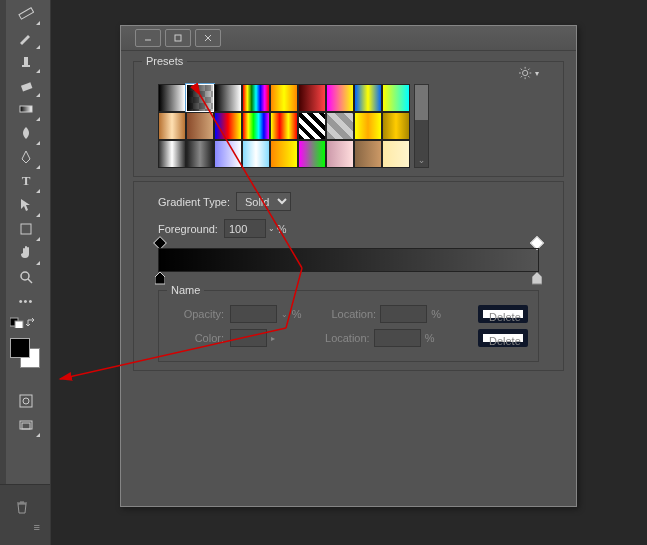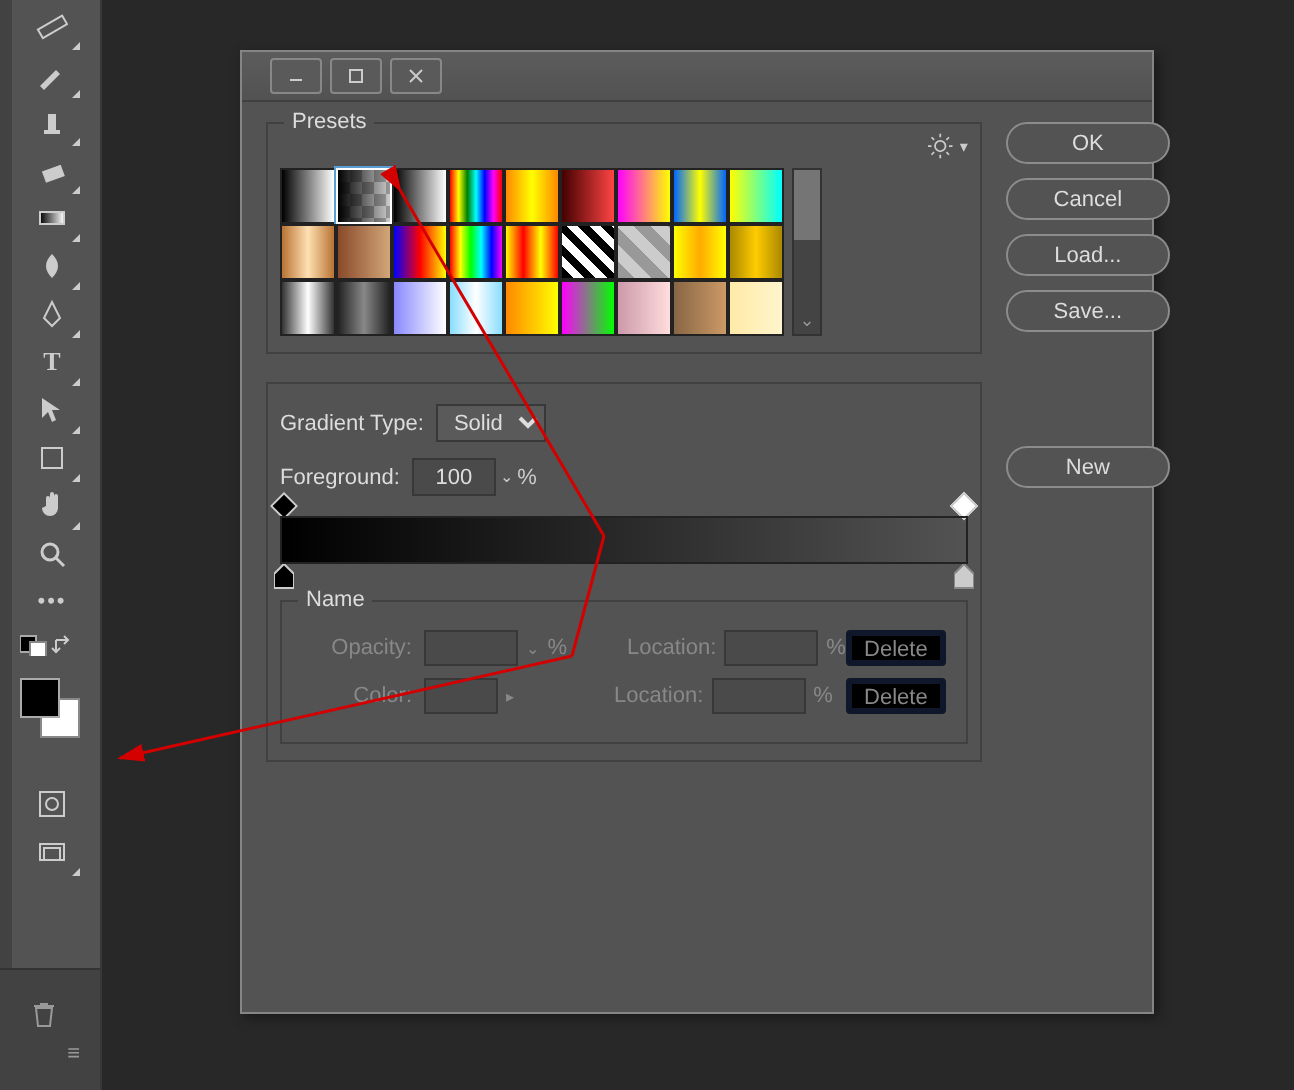--- a/index.html
+++ b/index.html
@@ -14,21 +14,21 @@
 .bottom-bar{position:absolute;left:0;bottom:0;width:50px;height:60px;background:#424242;border-top:1px solid #333}
 .bottom-bar .trash{position:absolute;left:14px;top:14px}
 .dialog{position:absolute;left:120px;top:25px;width:455px;height:480px;background:#535353;border:1px solid #858585;box-shadow:2px 2px 6px rgba(0,0,0,0.4)}
 .titlebar{height:24px;background:linear-gradient(#5c5c5c,#525252);border-bottom:1px solid #404040;display:flex;align-items:center;padding:0 4px 0 10px}
 .title-text{flex:1;color:#ddd}
 .winbtn{width:24px;height:16px;border:1px solid #888;margin-left:4px;display:flex;align-items:center;justify-content:center;background:#5a5a5a;border-radius:2px}
 .content{display:flex;padding:10px 12px}
 .left-col{flex:1}
 .right-col{width:85px;margin-left:12px}
 .btn{display:block;width:82px;height:21px;background:#535353;border:1px solid #8c8c8c;border-radius:11px;color:#ddd;margin-bottom:7px;cursor:pointer;font-size:11px;text-align:center;line-height:19px}
-.fieldset{border:1px solid #414141;padding:4px 6px 8px;position:relative;margin-bottom:14px}
+.fieldset{border:1px solid #414141;padding:4px 24px 8px;position:relative;margin-bottom:4px}
 .fieldset-label{position:absolute;top:-7px;left:8px;background:#535353;padding:0 4px;color:#ddd}
 .presets-head{display:flex;justify-content:space-between;align-items:center;margin-bottom:4px}
 .gear{width:14px;height:14px}
 .presets-box{display:flex}
 .preset-grid{display:grid;grid-template-columns:repeat(9,28px);grid-auto-rows:28px;gap:0}
 .sw{width:28px;height:28px;border:1px solid #222;box-sizing:border-box;cursor:pointer}
 .sw.selected{border:1px solid #fff;outline:1px solid #5a9fd4}
 .scrollbar{width:13px;margin-left:4px;background:#444;position:relative;border:1px solid #333}
 .scroll-thumb{position:absolute;top:0;left:0;right:0;height:35px;background:#757575}
 .scroll-arrow{position:absolute;bottom:2px;left:0;right:0;text-align:center;color:#999;font-size:9px}
@@ -39,21 +39,21 @@
 .grad-bar-area{position:relative;margin-top:10px}
 .grad-bar{height:22px;border:1px solid #222;position:relative;background:linear-gradient(to right,#000,rgba(0,0,0,0))}
 .checker{position:absolute;inset:0;background-image:linear-gradient(45deg,#999 25%,transparent 25%,transparent 75%,#999 75%),linear-gradient(45deg,#999 25%,#ccc 25%,#ccc 75%,#999 75%);background-size:12px 12px;background-position:0 0,6px 6px;z-index:-1}
 .stop-top{position:absolute;top:-10px;width:10px;height:10px}
 .stop-bot{position:absolute;bottom:-13px;width:10px;height:13px}
 .stop-marker{width:8px;height:8px;background:#000;border:1px solid #ccc;transform:rotate(45deg)}
 .stops-box{border:1px solid #414141;padding:8px 10px 8px;margin-top:18px;position:relative}
 .stops-row{display:flex;align-items:center;margin:6px 0;color:#888}
 .stops-row .lbl2{width:55px;text-align:right;margin-right:6px}
 .mini-input{width:45px;height:16px;background:#4a4a4a;border:1px solid #383838;margin-right:4px}
-.del-btn{width:50px;height:18px;border:3px solid #0f172a;background:#000000;color:#888;font-size:11px;border-radius:2px;margin-left:auto}
+.del-btn{width:50px;height:18px;border:5px solid #0f172a;background:#ffffff;color:#888;font-size:11px;border-radius:2px;margin-left:auto}
 svg.aline{position:absolute;left:0;top:0;width:647px;height:545px;pointer-events:none;z-index:30}
 </style>
 </head>
 <body>
 
 <div class="toolbar">
   <div class="tool">
       <svg viewBox="0 0 16 16">
         <rect x="1" y="6" width="14" height="5" fill="none" stroke="#ccc" transform="rotate(-30 8 8)"></rect>
       </svg>
@@ -235,21 +235,21 @@
       </div>
 
 
       <div class="fieldset" style="padding-top:10px">
         <div class="row" style="margin-top:0">
           <span class="lbl">Gradient Type:</span>
           <select class="select"><option>Solid</option></select>
         </div>
         <div class="row">
           <span class="lbl">Foreground:</span>
-          <input class="input" style="width: 32px; text-align: center;" value="100">
+          <input class="input" style="width: 32px;" value="100">
           <span style="color:#ccc;margin:0 2px;font-size:8px">⌄</span>
           <span>%</span>
         </div>
 
         <div class="grad-bar-area">
           <div class="stop-top" style="left:-3px">
               <div class="stop-marker" style="background:#000"></div>
             </div>
           <div class="stop-top" style="right:-3px">
               <div class="stop-marker" style="background:#fff"></div>
@@ -286,28 +286,20 @@
             <span style="width:46px"></span>
             <span>Location:</span>
             <div class="mini-input" style="margin-left:4px"></div>
             <span>%</span>
             <button class="del-btn">Delete</button>
           </div>
         </div>
       </div>
     </div>
 
-    <div class="right-col">
-      <button class="btn">OK</button>
-      <button class="btn">Cancel</button>
-      <button class="btn">Load...</button>
-      <button class="btn">Save...</button>
-      <div style="height:50px"></div>
-      <button class="btn">New</button>
-    </div>
   </div>
 </div>
 
 <svg class="aline">
   <defs>
       <marker id="ah" markerWidth="10" markerHeight="10" refX="8" refY="3" orient="auto">
         <path d="M0,0 L9,3 L0,6 Z" fill="#d40000"></path>
       </marker>
     </defs>
   <line x1="200" y1="95" x2="302" y2="268" stroke="#d40000" stroke-width="1.5" marker-start="url(#ah)"></line>

